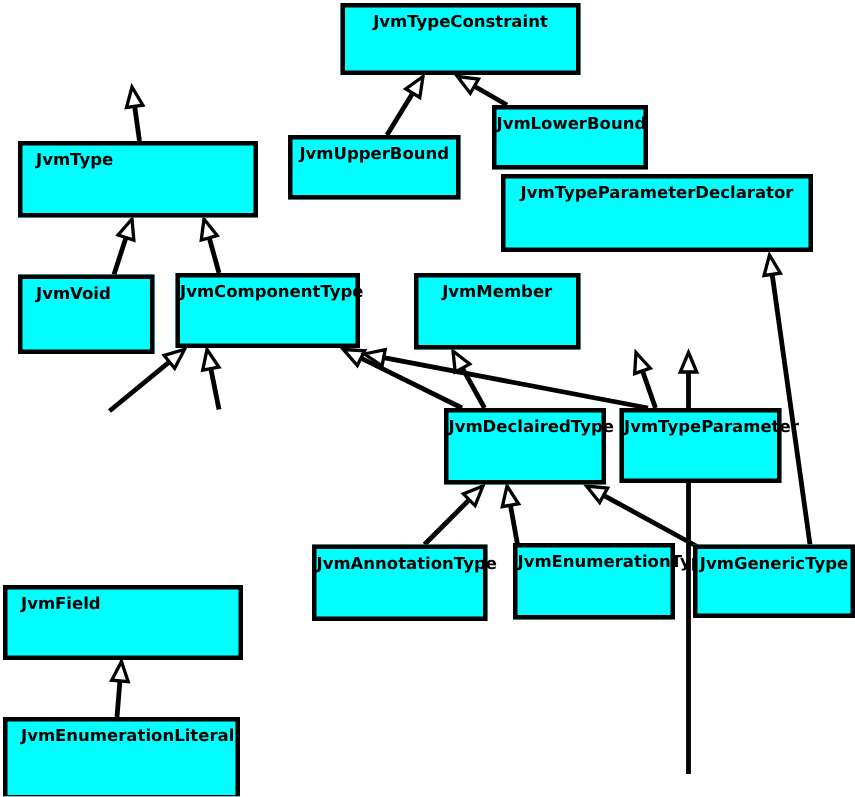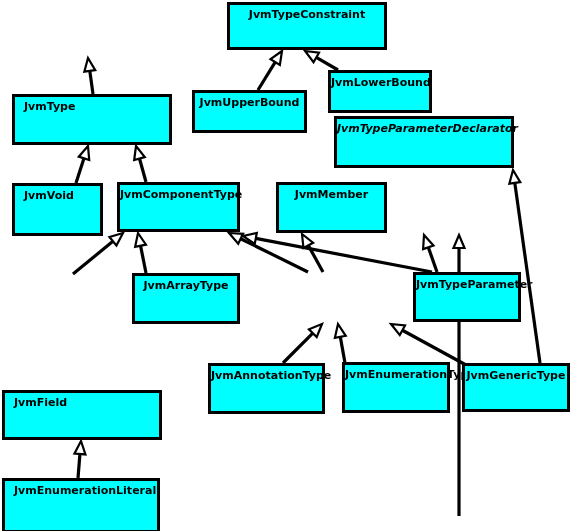--- a/index.html
+++ b/index.html
@@ -130,34 +130,34 @@
     </div>
     <div class="uml-class" style="left: 12px; top: 94px; width: 160px; height: 51px;">
       <div class="cls-name">JvmType</div>
     </div>
     <div class="uml-class center" style="left: 192px; top: 90px; width: 115px; height: 43px; text-decoration: underline;">
       <div class="cls-name">JvmUpperBound</div>
     </div>
     <div class="uml-class center" style="left: 328px; top: 70px; width: 104px; height: 43px;">
       <div class="cls-name">JvmLowerBound</div>
     </div>
-    <div class="uml-class center" style="left: 334px; top: 116px; width: 180px; height: 52px; font-style: italic;">
+    <div class="uml-class center" style="left: 334px; top: 116px; width: 208px; height: 52px;">
       <div class="cls-name">JvmTypeParameterDeclarator</div>
     </div>
     <div class="uml-class" style="left: 12px; top: 183px; width: 91px; height: 53px; padding-left: 48px;">
       <div class="cls-name">JvmVoid</div>
     </div>
     <div class="uml-class center" style="left: 117px; top: 182px; width: 123px; height: 50px;">
       <div class="cls-name">JvmComponentType</div>
     </div>
     <div class="uml-class center" style="left: 276px; top: 182px; width: 111px; height: 51px;">
       <div class="cls-name">JvmMember</div>
     </div>
-    <div class="uml-class center" style="left: 132px; top: 273px; width: 108px; height: 51px;">
-      <div class="cls-name">JvmArrayType</div>
+    <div class="uml-class center" style="left: 296px; top: 272px; width: 108px; height: 51px;">
+      <div class="cls-name">JvmDeclairedType</div>
     </div>
     <div class="uml-class center overflow" style="left: 413px; top: 272px; width: 108px; height: 50px;">
       <div class="cls-name">JvmTypeParameter</div>
     </div>
     <div class="uml-class center overflow" style="left: 208px; top: 363px; width: 117px; height: 51px;">
       <div class="cls-name">JvmAnnotationType</div>
     </div>
     <div class="uml-class center overflow" style="left: 342px; top: 362px; width: 108px; height: 51px;">
       <div class="cls-name">JvmEnumerationType</div>
     </div>

